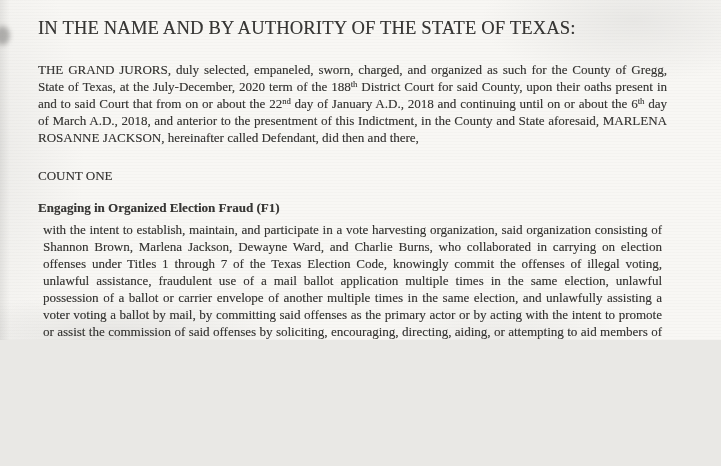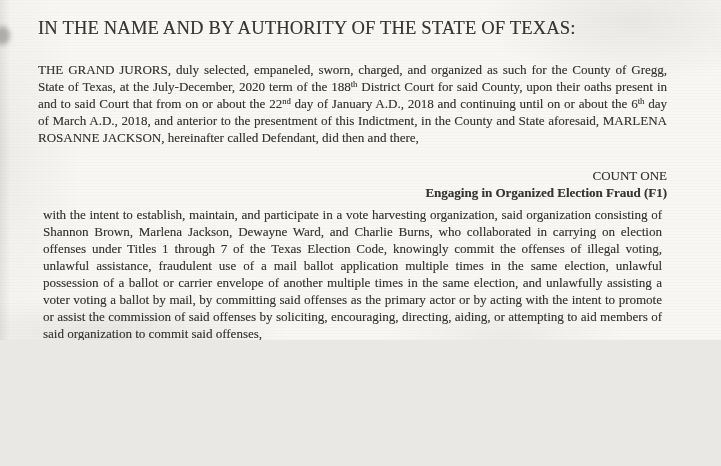--- a/index.html
+++ b/index.html
@@ -62,24 +62,25 @@
     font-size: 13px;
     line-height: 17px;
     text-align: justify;
     text-shadow: 0.2px 0.2px 0.35px rgba(45,44,42,0.4);
   }
   p.intro-paragraph {
     margin: 22px 0 0 0;
   }
   .count-block {
     margin-top: 21px;
-    text-align: right;
+    text-align: left;
   }
   .count-charge {
     font-weight: bold;
+    margin-top: 15px;
   }
   p.count-body {
     margin: 5px;
   }
   sup {
     font-size: 0.66em;
     line-height: 0;
     vertical-align: 4px;
   }
   b { font-weight: bold; }

